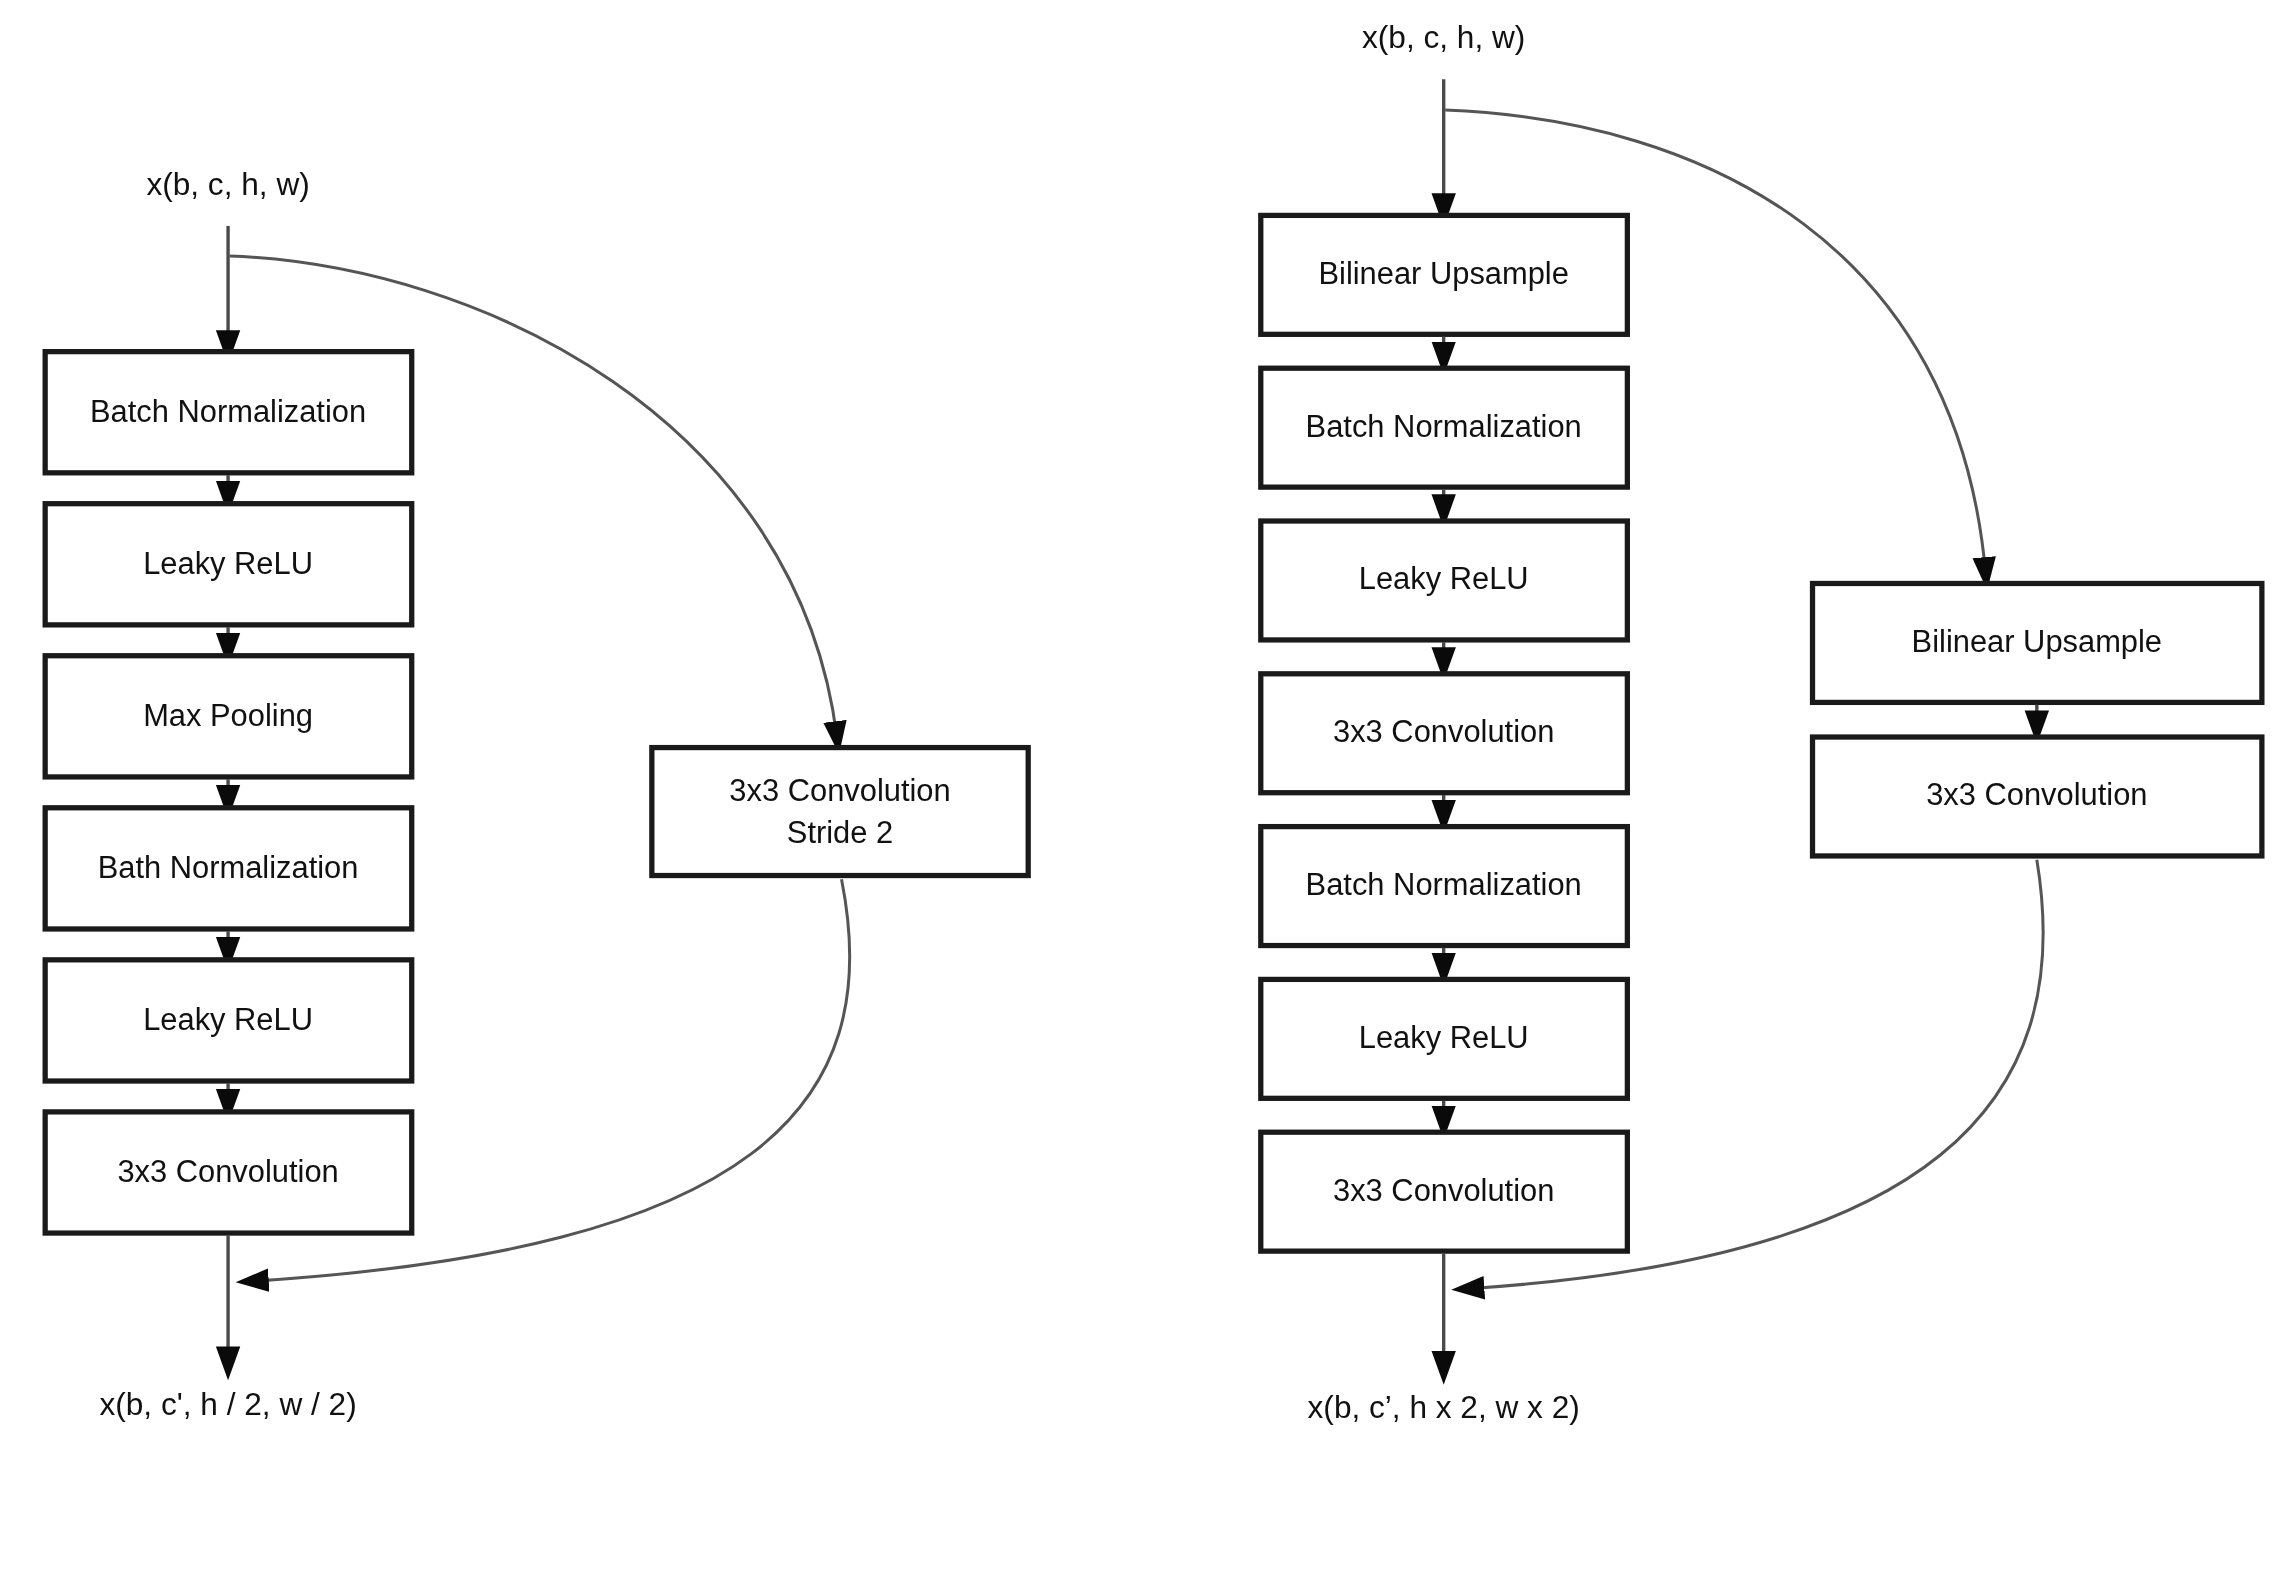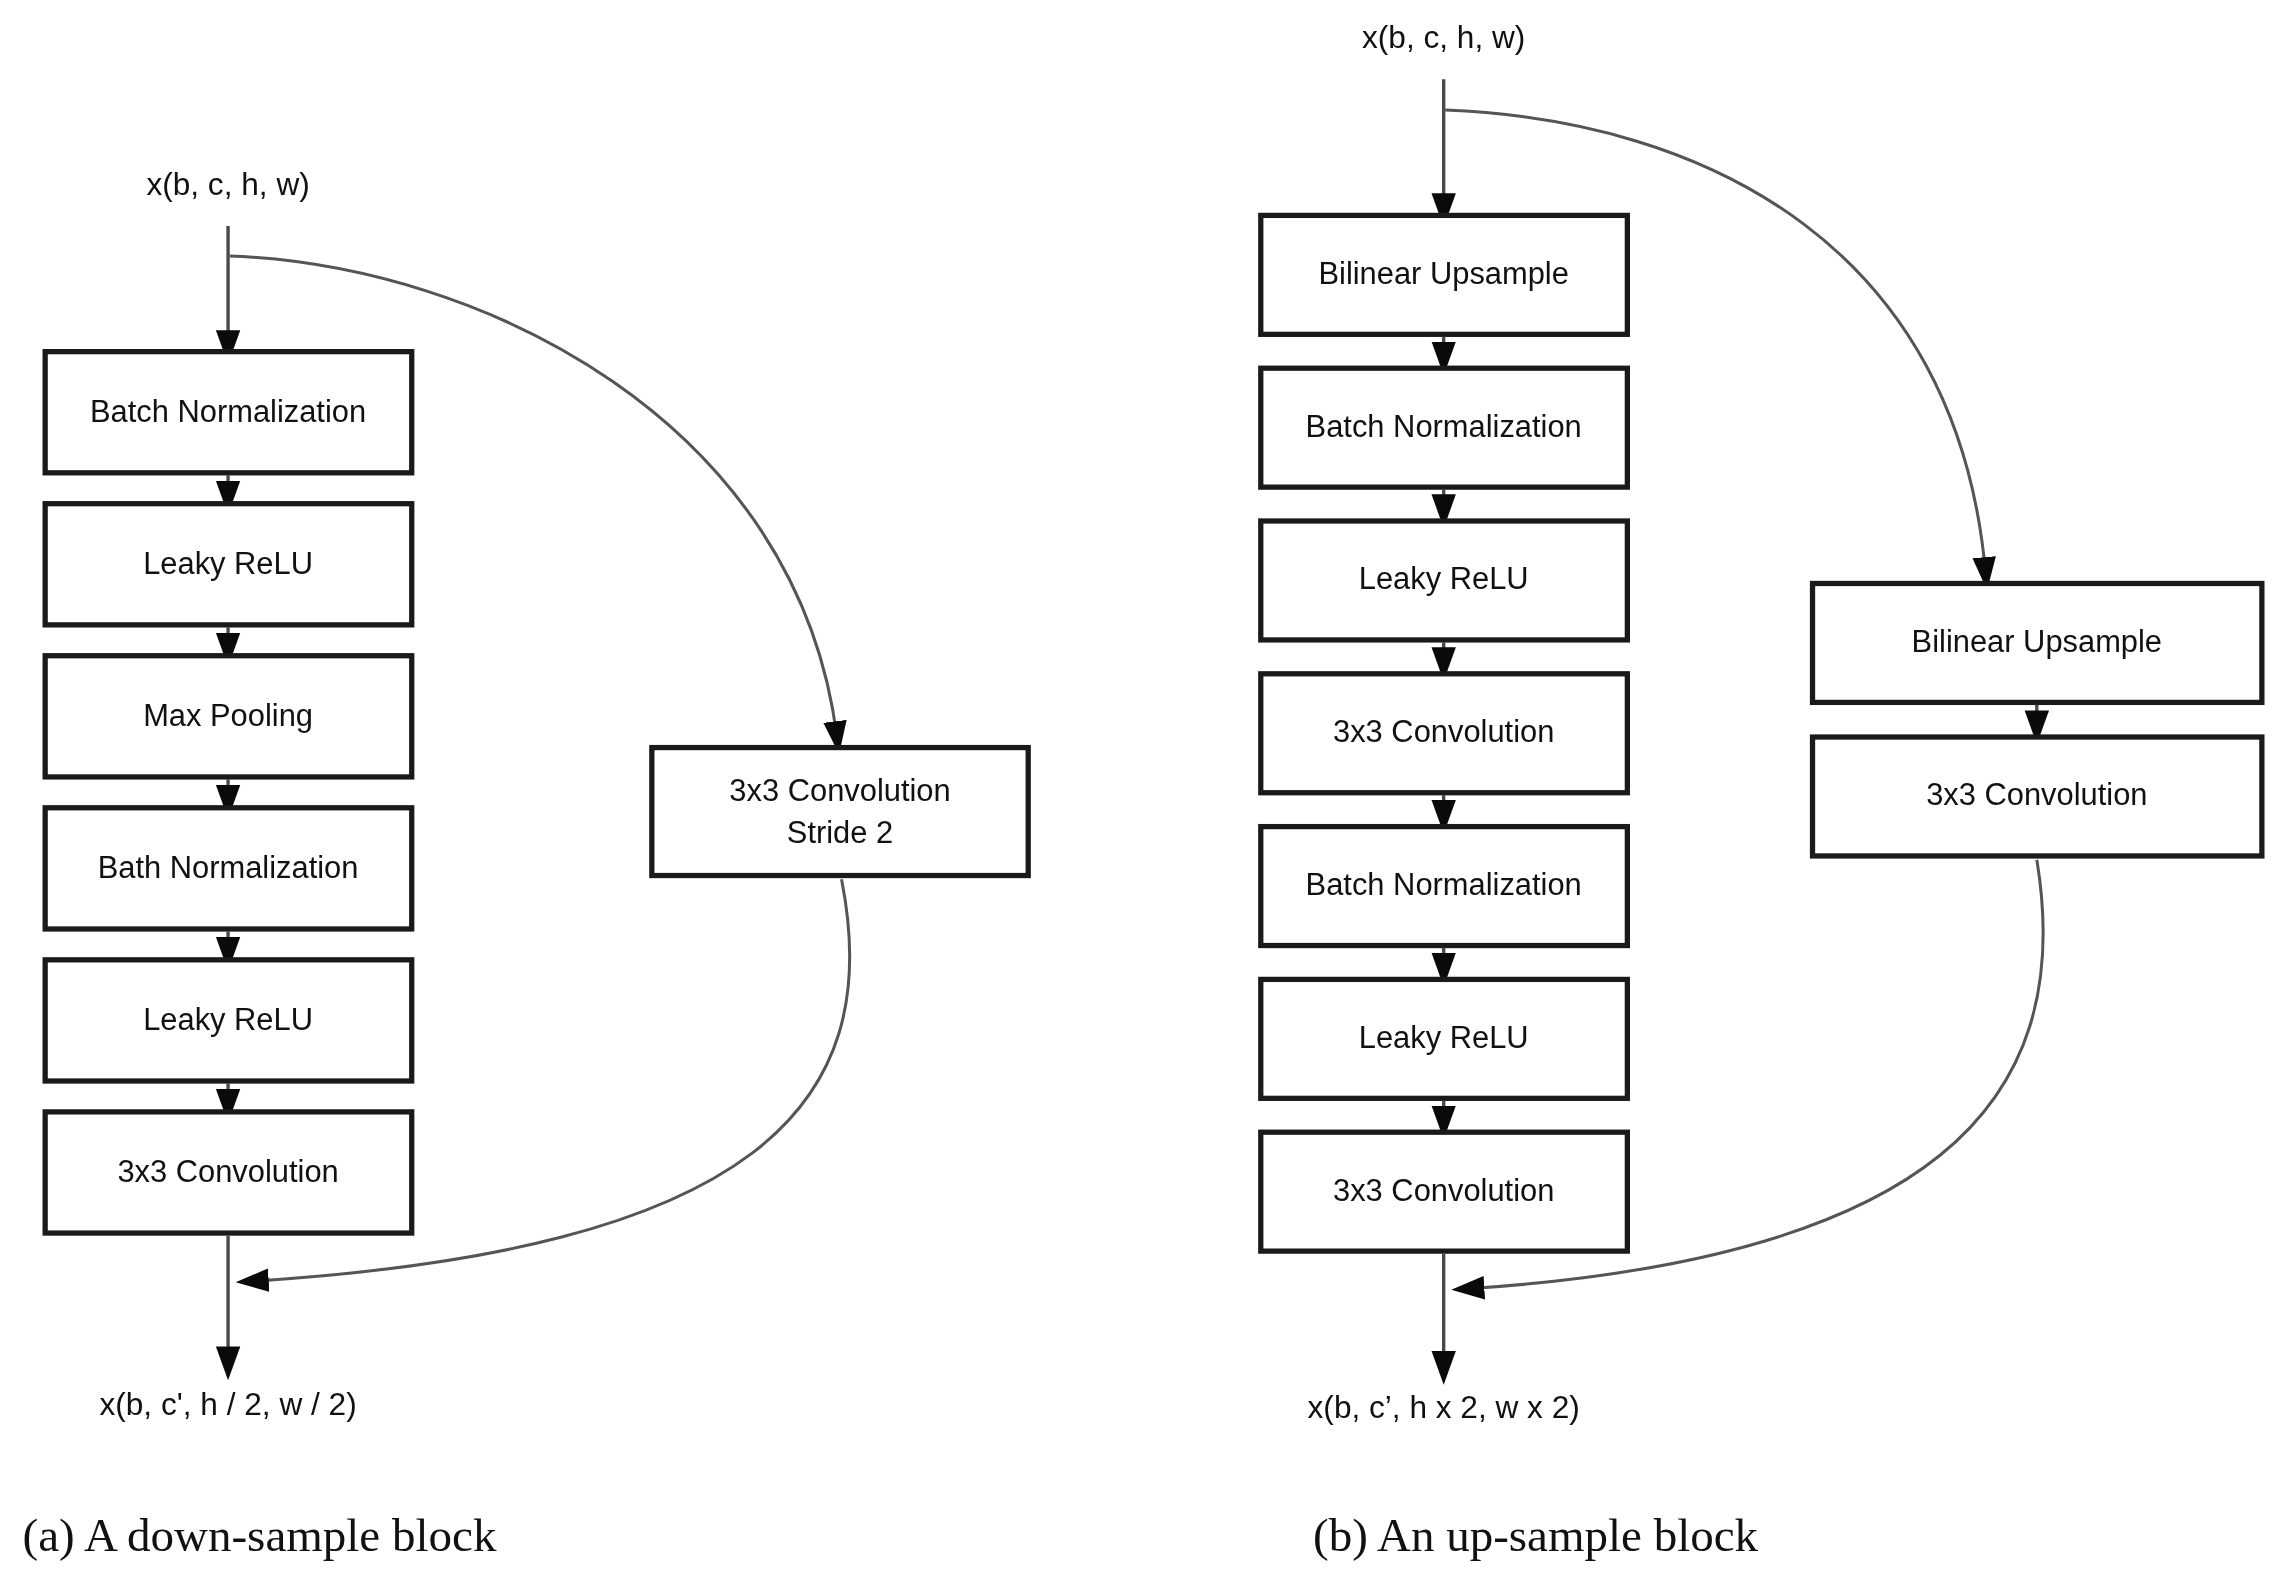--- a/index.html
+++ b/index.html
@@ -146,18 +146,16 @@
         <rect class="boxrect" x="2408" y="979" width="597" height="158"></rect>
         <text class="boxlabel" x="2706" y="1059">3x3 Convolution</text>
       </g>
 
       <path class="skew" d="M2706,1142 C 2760,1470 2560,1672 1950,1712" marker-end="url(#solidArrowSkip)"></path>
 
       <text class="iolabel" x="1918" y="1873">x(b, c’, h x 2, w x 2)</text>
     </g>
   </svg>
 
-  <div class="caption" style="left:22.6px; top:1508px;">(a) A down-sample block</div>
 
-  <div class="caption" style="left:1313px; top:1508px;">(b) An up-sample block</div>
 
 </div>
 
 
 </body></html>

